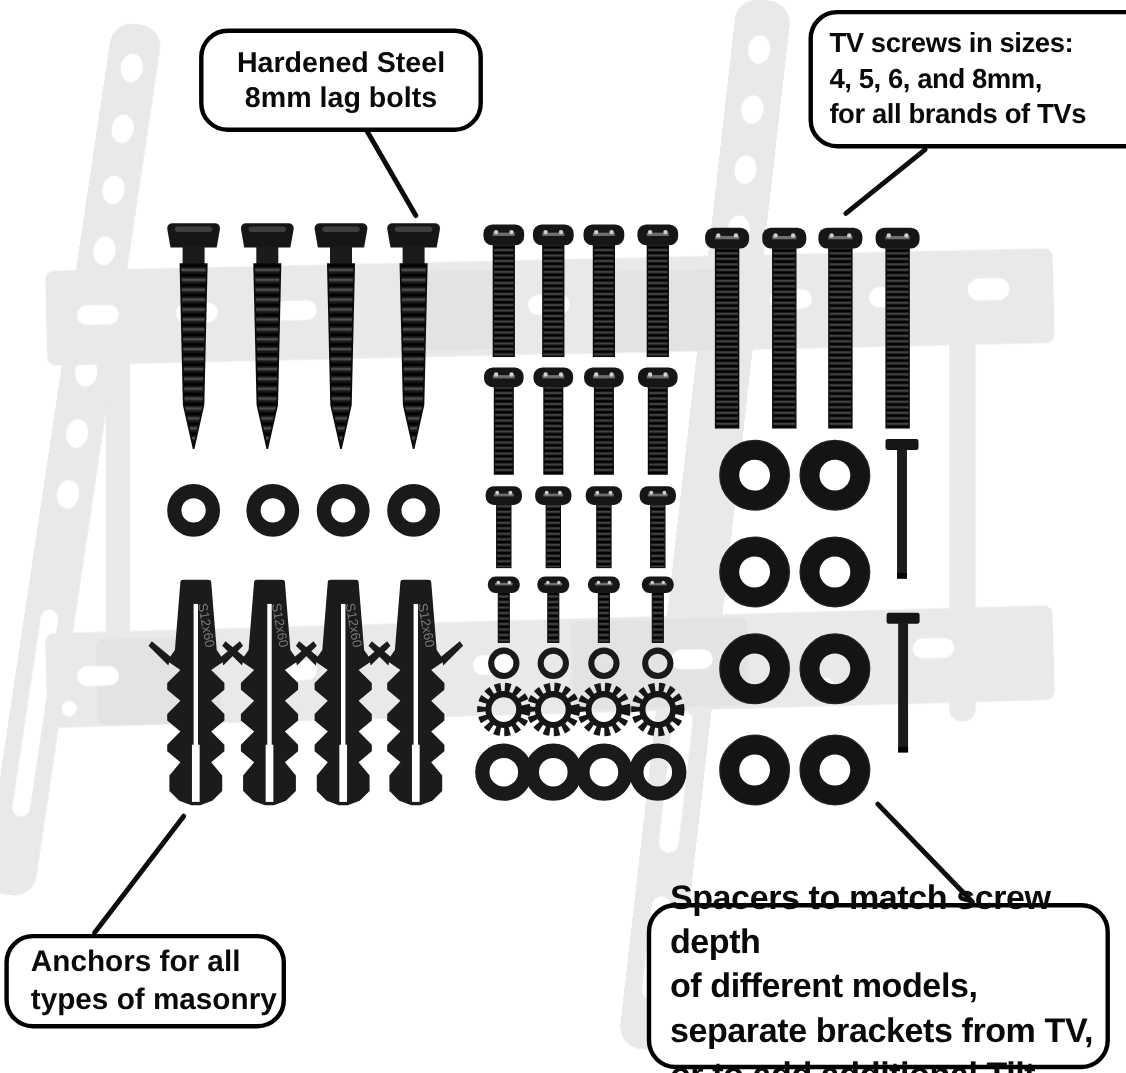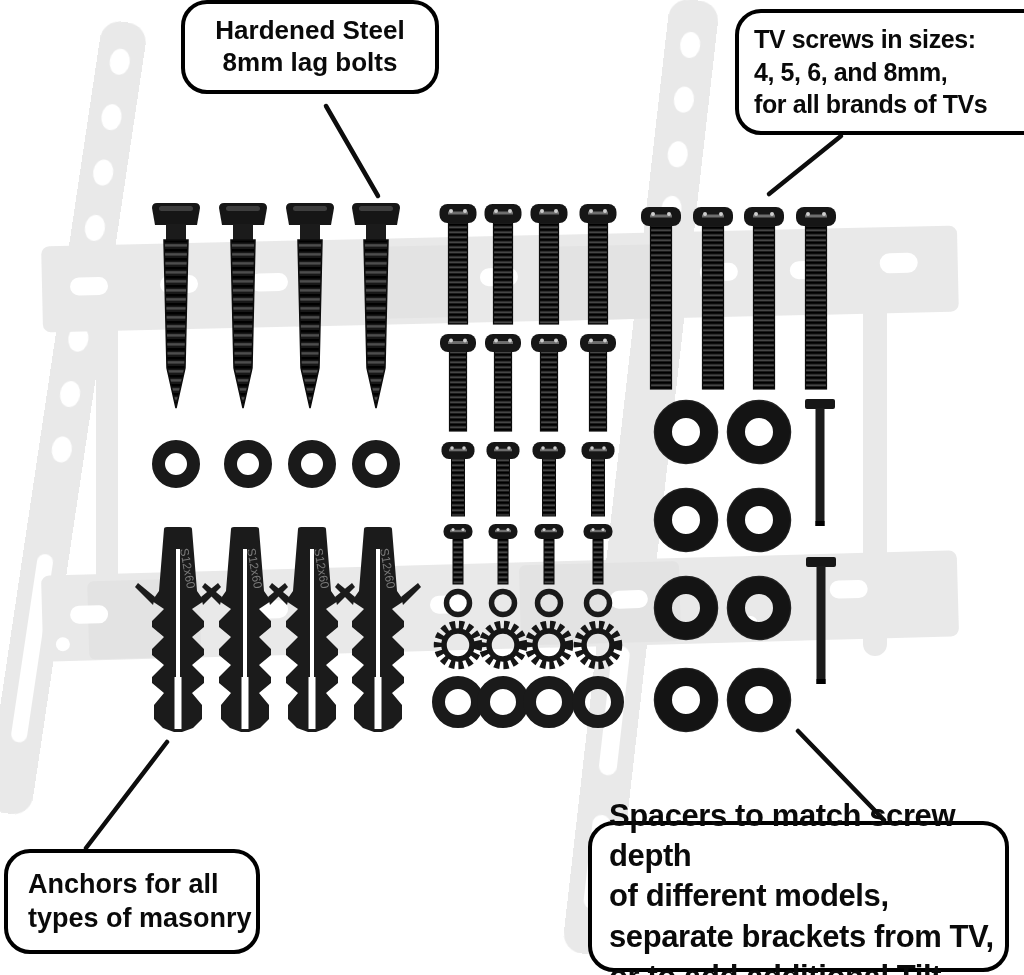--- a/index.html
+++ b/index.html
@@ -7,23 +7,23 @@
     position:relative;width:1024px;height:975px;background:#fff;overflow:hidden;
     font-family:"Liberation Sans",sans-serif;
   }
   .layer{position:absolute;left:0;top:0;}
   .callout{
     position:absolute;background:#fff;border:4px solid #000;border-radius:26px;
     display:flex;align-items:center;box-sizing:border-box;
     font-weight:700;color:#0a0a0a;white-space:pre-line;
   }
   .callout .txt{width:100%;}
-  #co-lag{left:181px;top:0;width:258px;height:94px;font-size:26px;line-height:1.22;justify-content:center;text-align:center;}
+  #co-lag{left:181px;top:26px;width:258px;height:94px;font-size:26px;line-height:1.22;justify-content:center;text-align:center;}
   #co-tv{left:735px;top:9px;width:316px;height:126px;font-size:25px;line-height:1.3;padding-left:15px;letter-spacing:-0.4px;}
-  #co-anchor{left:4px;top:849px;width:256px;height:105px;font-size:27px;line-height:1.25;padding-left:20px;}
+  #co-anchor{left:4px;top:849px;width:256px;height:86px;font-size:27px;line-height:1.25;padding-left:20px;}
   #co-spacer{left:588px;top:821px;width:421px;height:151px;font-size:31px;line-height:1.3;padding-left:17px;letter-spacing:-0.4px;}
 </style>
 </head>
 <body>
 
 <div class="stage">
 
   <svg class="layer" width="1024" height="975" viewBox="0 0 1024 975">
     <g opacity="0.22">
 

